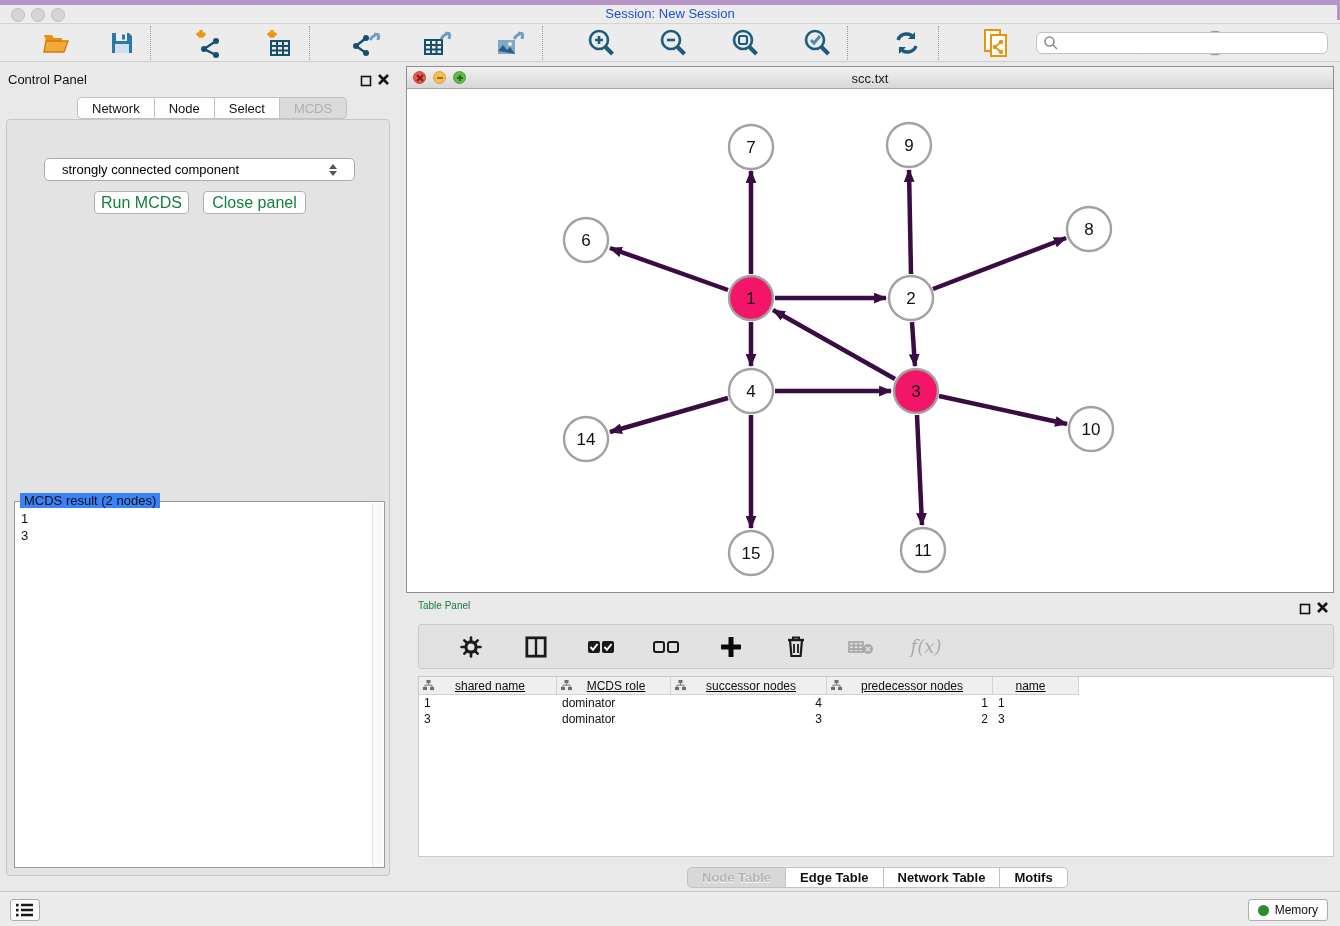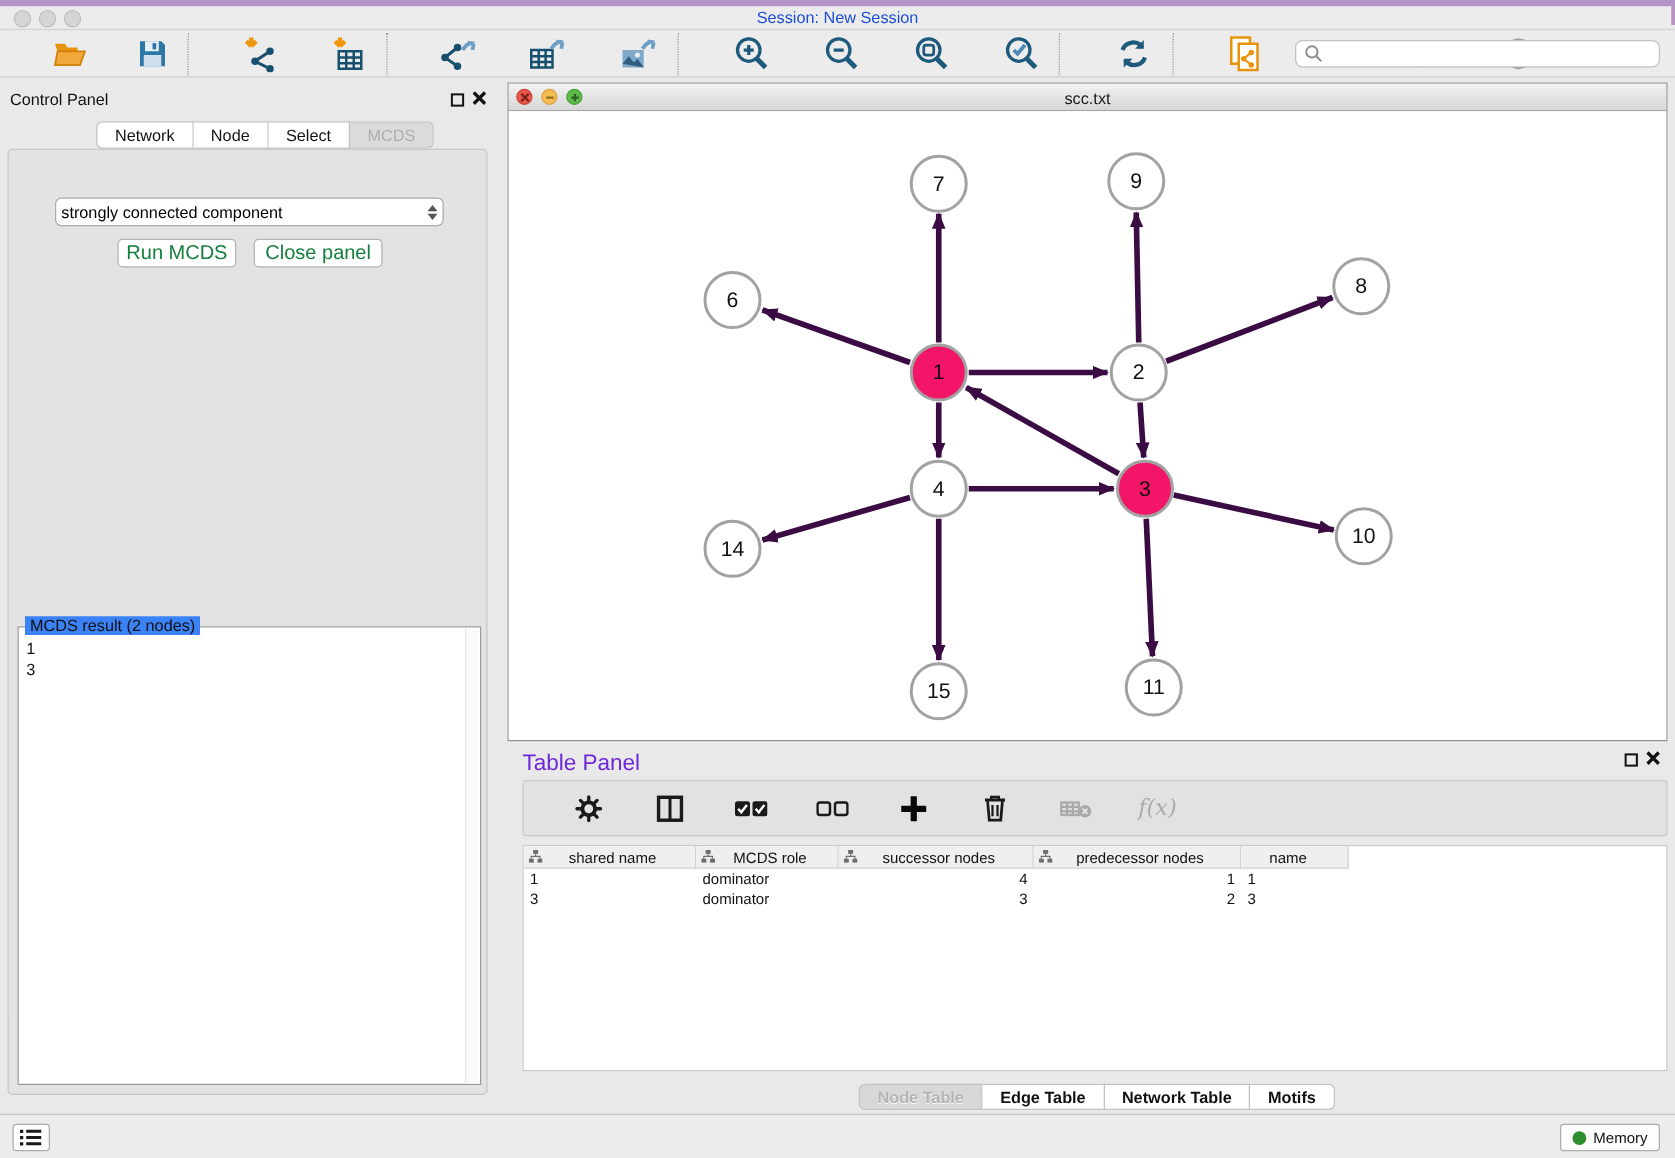--- a/index.html
+++ b/index.html
@@ -26,21 +26,21 @@
   .cp-header-title { position:absolute; left:8px; top:72px; font-size:13px; color:#111; }
   .panel-btn { position:absolute; width:14px; height:14px; cursor:default; }
   .cp-content { position:absolute; left:6px; top:119px; width:384px; height:757px; background:#E3E3E3; border:1px solid #C6C6C6; border-radius:4px; }
   .seg-tabs { position:absolute; display:flex; z-index:5; }
   .cp-tabs { left:77px; top:97px; }
   .seg-tab { height:22px; padding:0 14px; background:#FFF; border:1px solid #C2C2C2; border-left:none; font-size:13px; color:#111; display:flex; align-items:center; cursor:default; white-space:nowrap; }
   .seg-tab:first-child { border-left:1px solid #C2C2C2; border-radius:5px 0 0 5px; }
   .seg-tab:last-child { border-radius:0 5px 5px 0; }
   .seg-tab.sel { background:#DBDBDB; color:#AFAFAF; }
   .opt-label { position:absolute; left:0; top:137px; width:398px; text-align:center; font-size:13px; color:#111; }
-  .dropdown { position:absolute; left:44px; top:158px; width:311px; height:23px; background:#fff; border:1px solid #ABABAB; border-radius:5px; display:flex; align-items:center; padding:0 4px; font-size:13px; cursor:default;gap:44px; }
+  .dropdown { position:absolute; left:44px; top:158px; width:311px; height:23px; background:#fff; border:1px solid #ABABAB; border-radius:5px; display:flex; align-items:center; padding:0 17px; font-size:13px; cursor:default;gap:44px; }
   .dropdown .dd-text { flex:1; }
   .stepper { display:flex; flex-direction:column; align-items:center; gap:2px; }
   .stepper i { display:block; width:0; height:0; border-left:4px solid transparent; border-right:4px solid transparent; }
   .stepper .up { border-bottom:5px solid #555; }
   .stepper .dn { border-top:5px solid #555; }
   .cp-btn { position:absolute; height:23px; background:#FFF; border:1px solid #B2B2B2; border-radius:4px; font-size:16px; color:#15803d; display:flex; align-items:center; justify-content:center; cursor:default; }
   .run-btn { left:94px; top:191px; width:95px; }
   .close-btn { left:203px; top:191px; width:103px; }
   .groupbox { position:absolute; left:14px; top:501px; width:371px; height:367px; border:1px solid #9A9A9A; background:#fff; }
   .groupbox .legend { position:absolute; top:-9px; left:5px; background:#3b82f6; padding:0 4px; font-size:13px; color:#111; }
@@ -52,26 +52,26 @@
   .net-titlebar { position:absolute; left:0; top:0; width:100%; height:22px; background:linear-gradient(#F2F2F2,#D7D7D7); border-bottom:1px solid #A6A6A6; }
   .net-title { position:absolute; width:100%; text-align:center; top:4px; font-size:13px; color:#1A1A1A; }
   .tl { position:absolute; top:4px; width:13px; height:13px; border-radius:50%; display:flex; align-items:center; justify-content:center; }
   .tl svg { display:block; }
   .tl-red { left:6px; background:#E8594B; border:1px solid #C94539; }
   .tl-yel { left:26px; background:#F6BE50; border:1px solid #D9A143; }
   .tl-grn { left:46px; background:#5FBB49; border:1px solid #4C9E3B; }
   .net-canvas { position:absolute; left:0; top:22px; width:926px; height:503px; background:#fff; }
 
   
-  .tp-title { position:absolute; left:418px; top:600px; font-size:18px; color:#6d28d9; }
+  .tp-title { position:absolute; left:418px; top:600px; font-size:10px; color:#15803d; }
   .tp-toolbar { position:absolute; left:418px; top:624px; width:916px; height:45px; background:#E2E2E2; border:1px solid #C9C9C9; border-radius:3px; display:flex; align-items:center; padding-left:10px; }
   .tp-toolbar .tbi { margin-right:9px; width:28px; }
   .fx { font-family:"DejaVu Serif", serif; font-style:italic; font-size:18px; color:#ABABAB; }
   .tbl { position:absolute; left:418px; top:676px; width:916px; height:181px; background:#fff; border:1px solid #C9C9C9; }
-  .tbl-head { display:flex; height:18px; }
+  .tbl-head { display:flex; height:18px;text-decoration:underline; }
   .th { background:#EFEFEF; border-right:1px solid #D2D2D2; border-bottom:1px solid #D2D2D2; display:flex; align-items:center; font-size:12px; color:#111; position:relative; }
   .th .thlab { flex:1; text-align:center; padding-right:10px; }
   .th svg { margin-left:4px; flex:none; }
   .tbl-row { display:flex; height:16px; font-size:12px; color:#111; }
   .cell { padding:0 5px; overflow:hidden; white-space:nowrap; line-height:16px; }
   .c0 { width:138px; text-align:left; }
   .c1 { width:114px; text-align:left; }
   .c2 { width:156px; text-align:right; }
   .c3 { width:166px; text-align:right; }
   .c4 { width:86px; text-align:left; }

